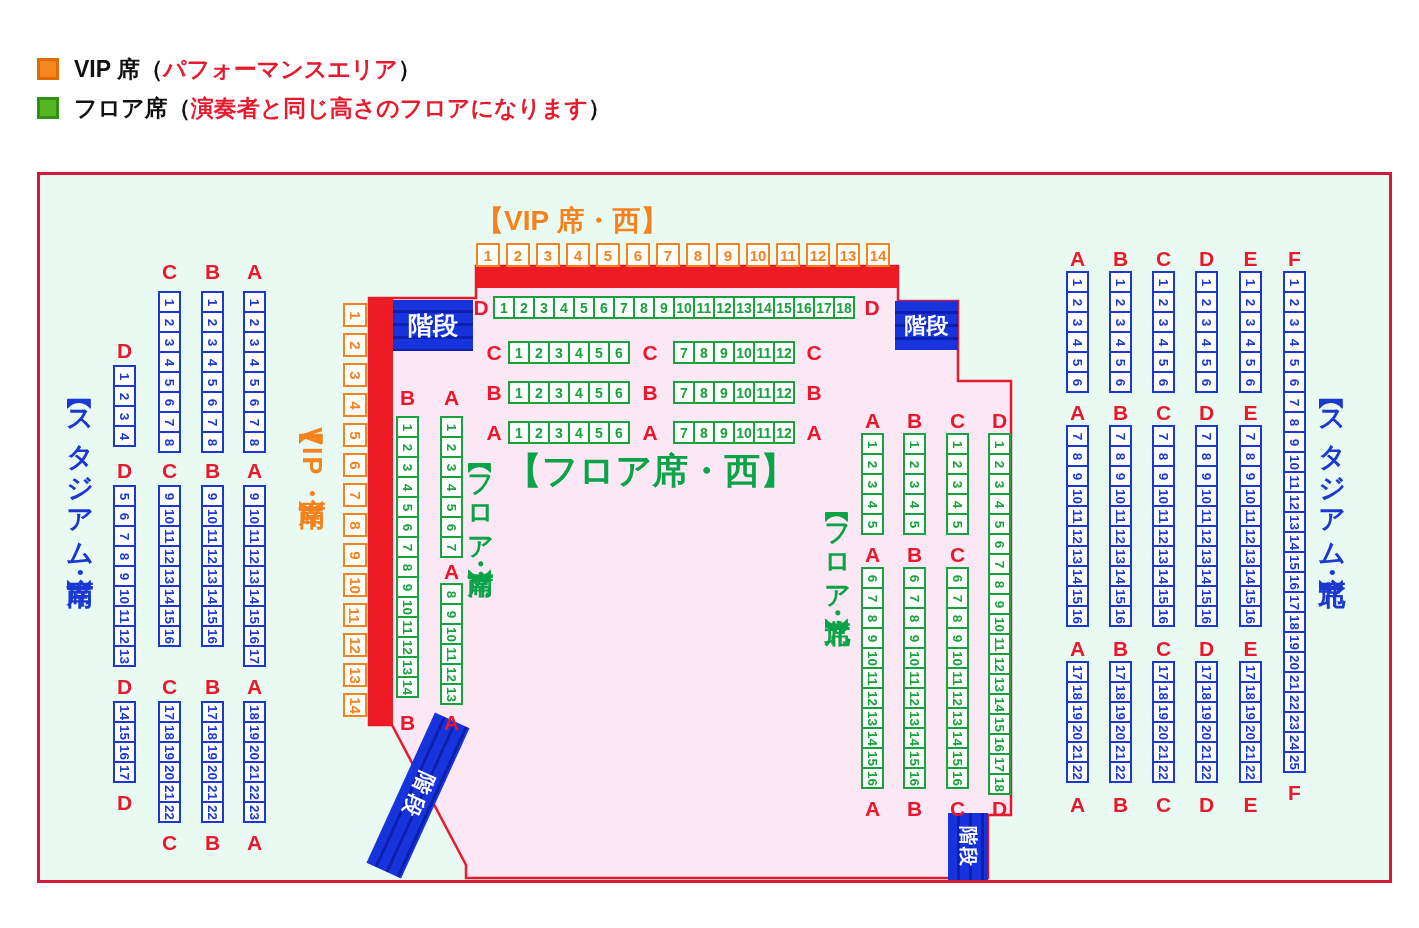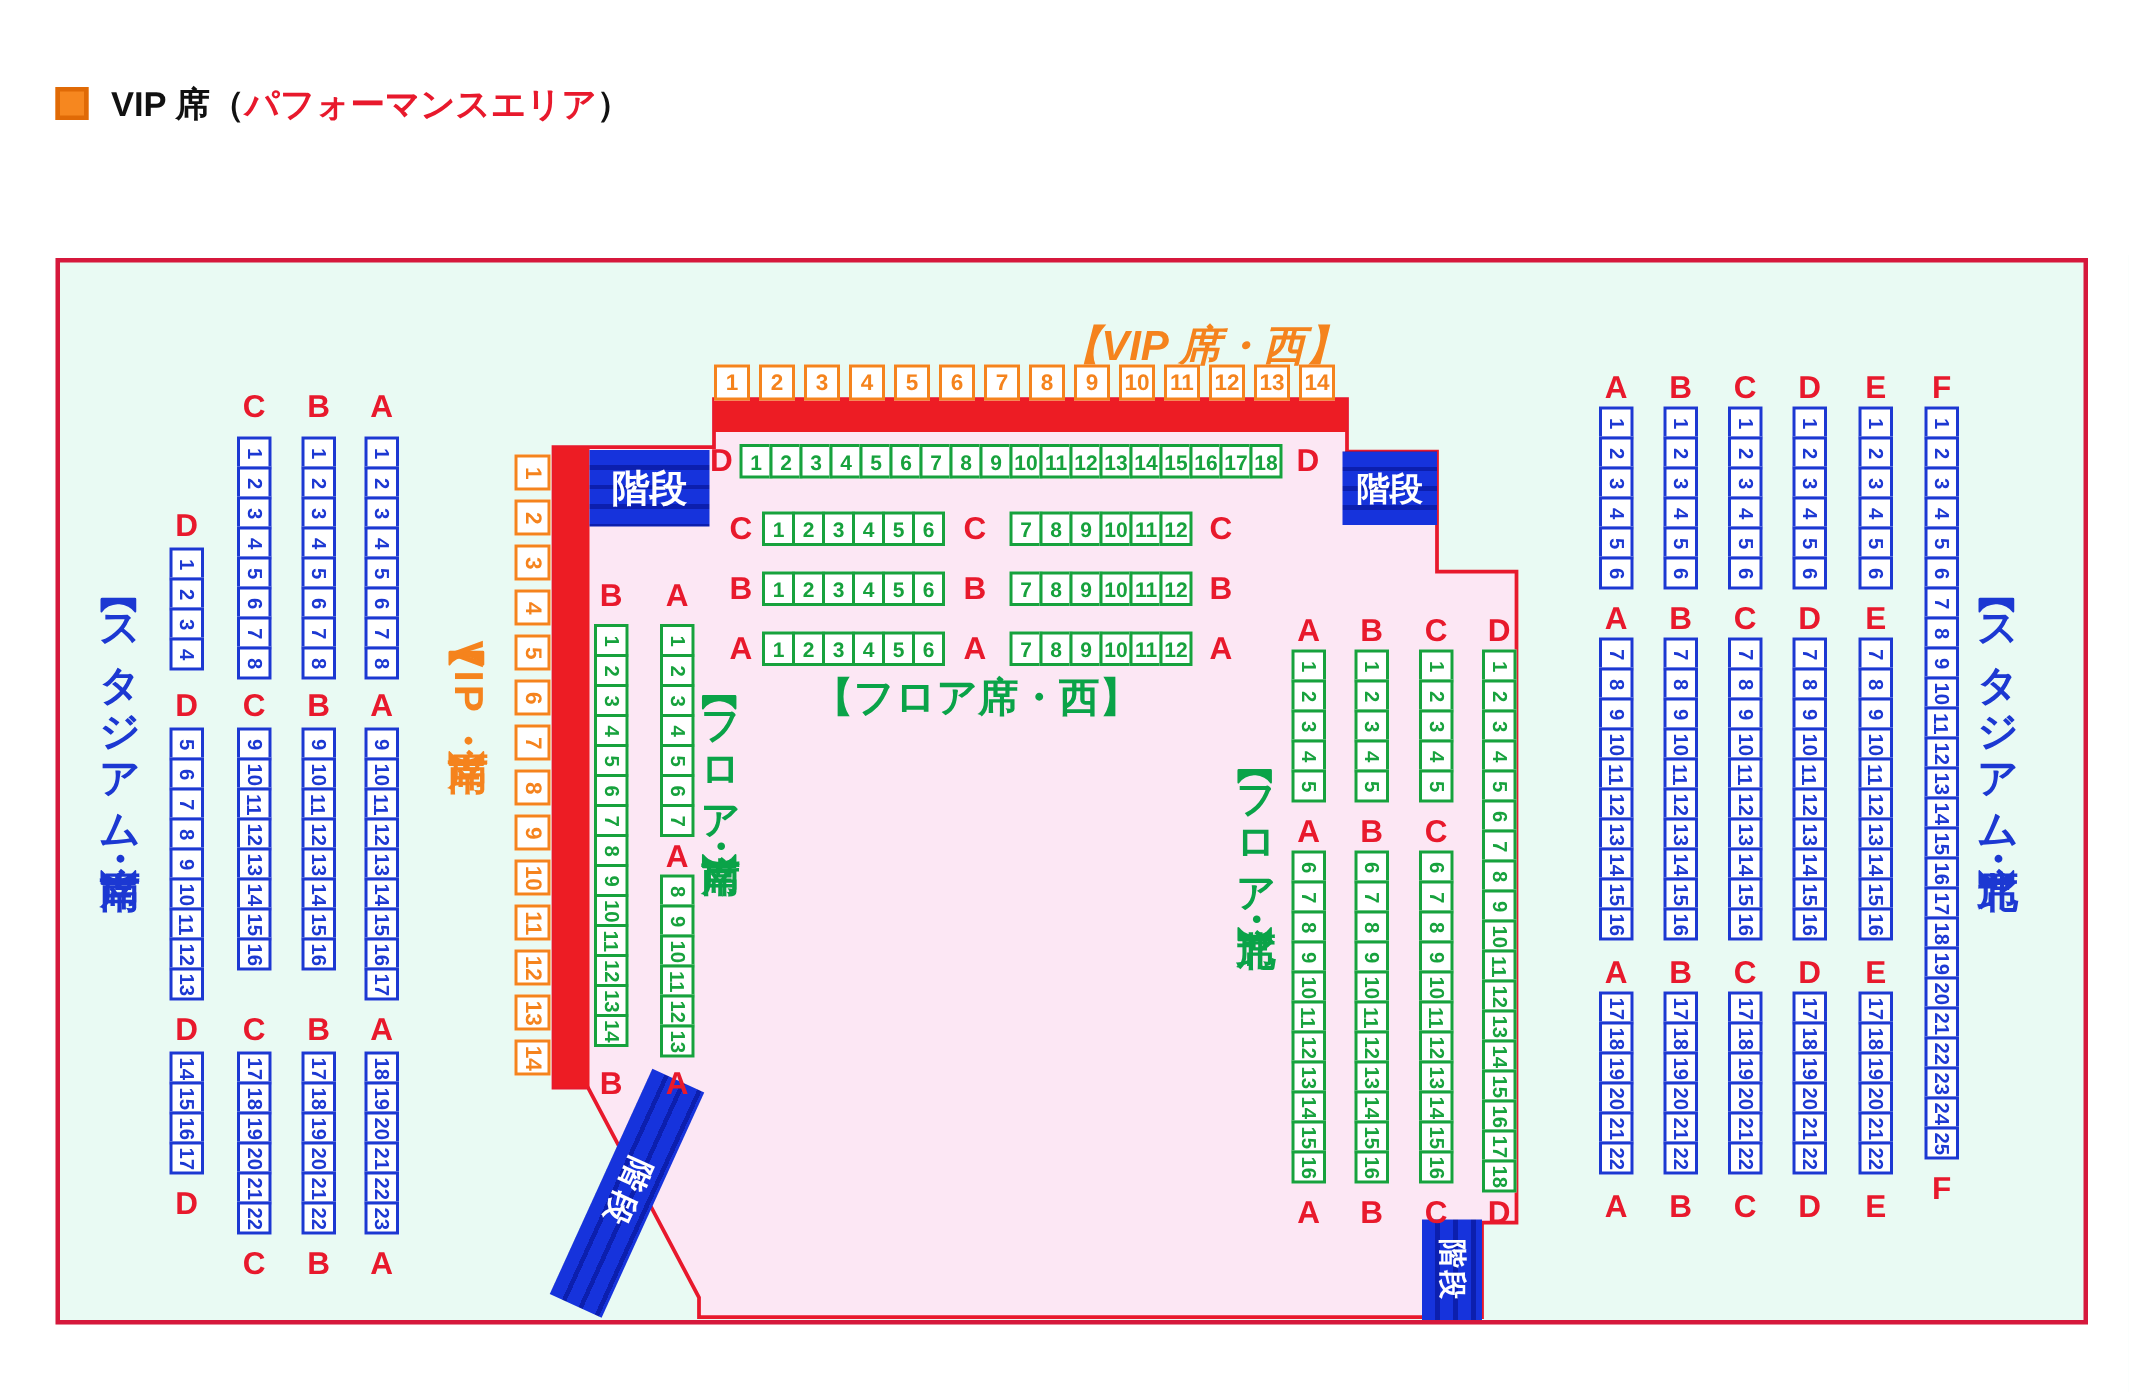--- a/index.html
+++ b/index.html
@@ -31,22 +31,22 @@
   .st2{left:855px;top:126px;width:63px;height:49px;font-size:22px;}
   .st3{left:908px;top:638px;width:40px;height:67px;font-size:19px;
        background:repeating-linear-gradient(90deg,#1633dc 0 9px,#0c1fae 9px 12px);}
   .st3 span{transform:rotate(90deg);white-space:nowrap;letter-spacing:2px;}
   .st4{left:359px;top:538px;width:38px;height:165px;transform:rotate(24.5deg);font-size:21px;
        background:repeating-linear-gradient(90deg,#1633dc 0 9px,#0c1fae 9px 12px);}
   .st4 span{transform:rotate(90deg);white-space:nowrap;letter-spacing:4px;}
   
   .title{position:absolute;white-space:nowrap;}
   .vert{writing-mode:vertical-rl;letter-spacing:2px;}
-  .t-vip-west{left:436px;top:37px;width:422px;text-align:right;color:#f5831d;font-size:28px;font-style:italic;}
-  .t-floor-west{left:451px;top:272px;width:320px;text-align:center;color:#0aa348;font-size:27px;}
+  .t-vip-west{left:436px;top:27px;width:422px;text-align:left;color:#f5831d;font-size:28px;}
+  .t-floor-west{left:451px;top:272px;width:320px;text-align:center;color:#0aa348;font-size:36px;}
   .t-vip-south{left:254px;top:250px;color:#f5831d;font-size:27px;}
   .t-floor-south{left:424px;top:281px;color:#0aa348;font-size:26px;letter-spacing:1px;}
   .t-floor-north{left:781px;top:330px;color:#0aa348;font-size:26px;letter-spacing:1px;}
   .t-stadium-south{left:22px;top:215px;color:#1c38d2;font-size:27px;}
   .t-stadium-north{left:1274px;top:215px;color:#1c38d2;font-size:27px;}
   
   .strip{position:absolute;display:flex;}
   .strip.h{flex-direction:row;}
   .strip.v{flex-direction:column;}
   .seat{background:#fff;display:flex;align-items:center;justify-content:center;}
@@ -66,20 +66,24 @@
 </head>
 <body>
 
 <div class="page">
 
   <div class="legend">
     <div class="legend-row">
       <span class="sw sw-vip"></span>
       <span class="ltext"><span>VIP 席</span><span>（</span><span class="red">パフォーマンスエリア</span><span>）</span></span>
     </div>
+    <div class="legend-row">
+      <span class="sw sw-floor"></span>
+      <span class="ltext"><span>フロア席</span><span>（</span><span class="red">演奏者と同じ高さのフロアになります</span><span>）</span></span>
+    </div>
   </div>
 
   <div class="venue" id="venue">
     <svg class="pink-svg" width="1349" height="705" viewBox="0 0 1349 705">
       <path d="M329,123 H436 V91 H858 V126 H918 V206 H971 V640 H948 V703 H426 V690 L352,550 H329 Z" fill="#fce7f4" stroke="#e8192c" stroke-width="2.5"></path>
     </svg>
 
     <div class="wall wall-top"></div>
     <div class="wall wall-left"></div>
 

